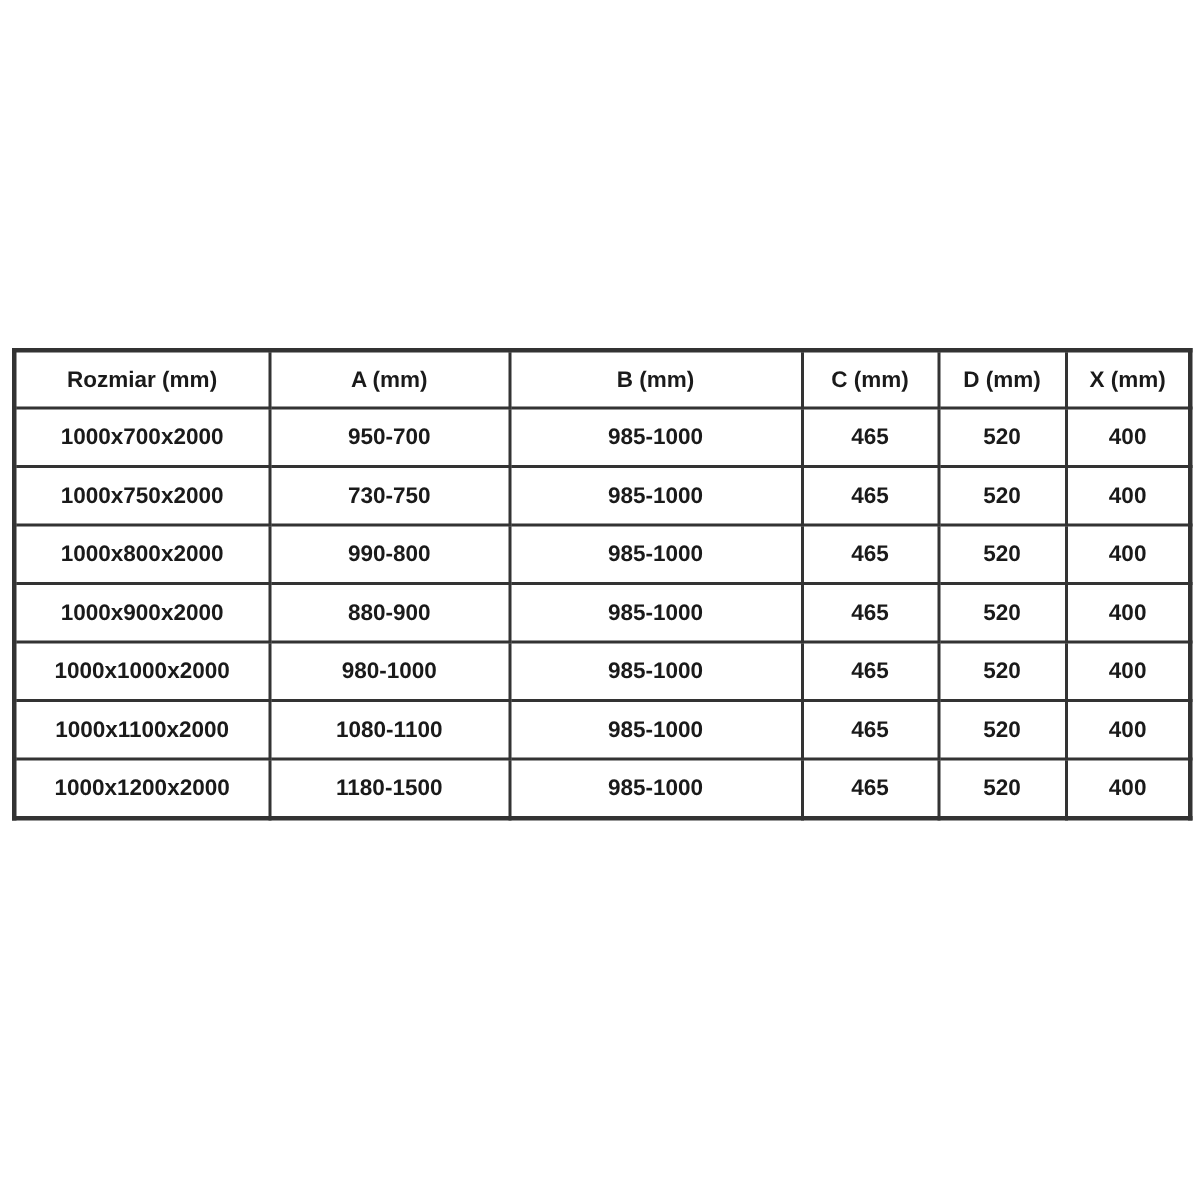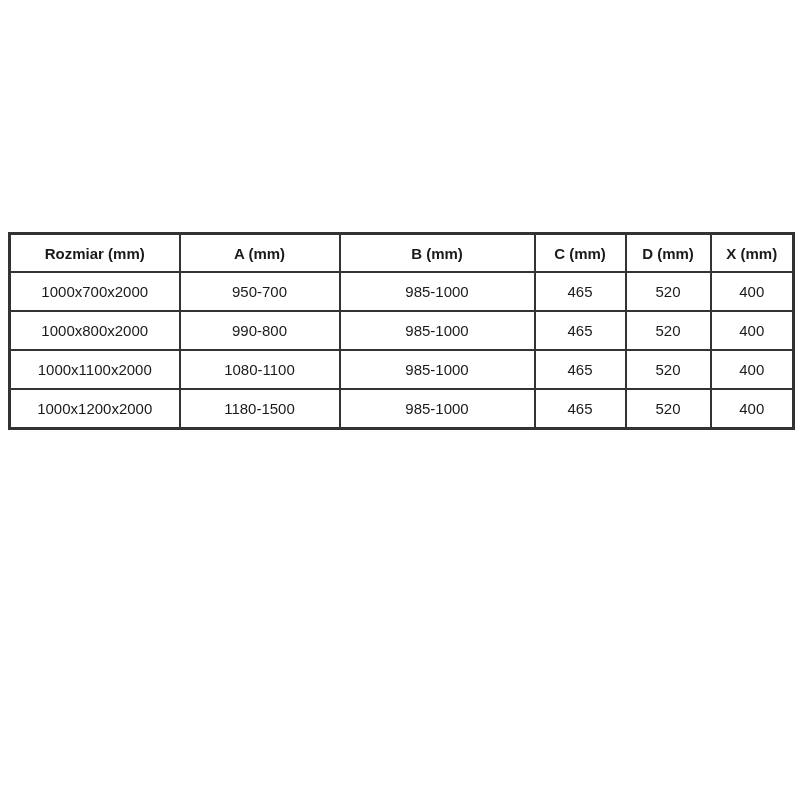--- a/index.html
+++ b/index.html
@@ -37,21 +37,21 @@
     padding: 0;
     overflow: hidden;
     white-space: nowrap;
   }
   table.spec-table th {
     height: 36px;
     font-weight: bold;
   }
   table.spec-table td {
     height: 37px;
-    font-weight: normal;
+    font-weight: bold;
     text-align: center;
   }
   col.c-rozmiar { width: 170px; }
   col.c-a       { width: 160px; }
   col.c-b       { width: 195px; }
   col.c-c       { width: 91px;  }
   col.c-d       { width: 85px;  }
   col.c-x       { width: 83px;  }
 </style>
 </head>
@@ -80,22 +80,46 @@
     <tbody>
       <tr>
         <td>1000x700x2000</td>
         <td>950-700</td>
         <td>985-1000</td>
         <td>465</td>
         <td>520</td>
         <td>400</td>
       </tr>
       <tr>
+        <td>1000x750x2000</td>
+        <td>730-750</td>
+        <td>985-1000</td>
+        <td>465</td>
+        <td>520</td>
+        <td>400</td>
+      </tr>
+      <tr>
         <td>1000x800x2000</td>
         <td>990-800</td>
+        <td>985-1000</td>
+        <td>465</td>
+        <td>520</td>
+        <td>400</td>
+      </tr>
+      <tr>
+        <td>1000x900x2000</td>
+        <td>880-900</td>
+        <td>985-1000</td>
+        <td>465</td>
+        <td>520</td>
+        <td>400</td>
+      </tr>
+      <tr>
+        <td>1000x1000x2000</td>
+        <td>980-1000</td>
         <td>985-1000</td>
         <td>465</td>
         <td>520</td>
         <td>400</td>
       </tr>
       <tr>
         <td>1000x1100x2000</td>
         <td>1080-1100</td>
         <td>985-1000</td>
         <td>465</td>

